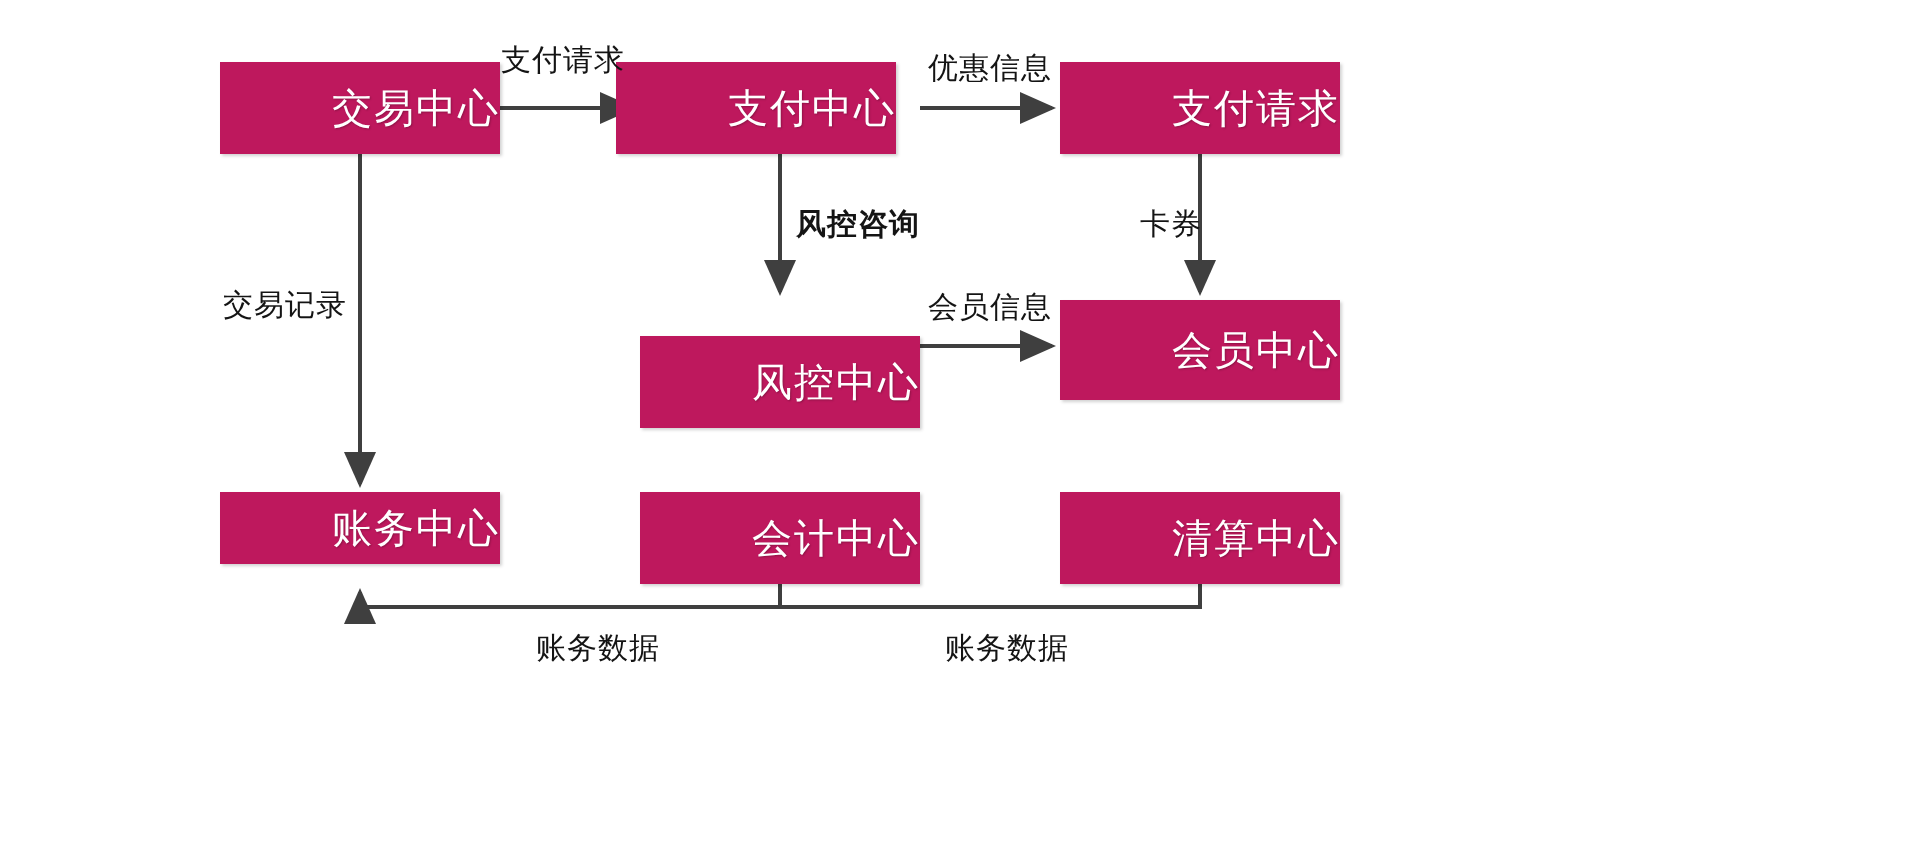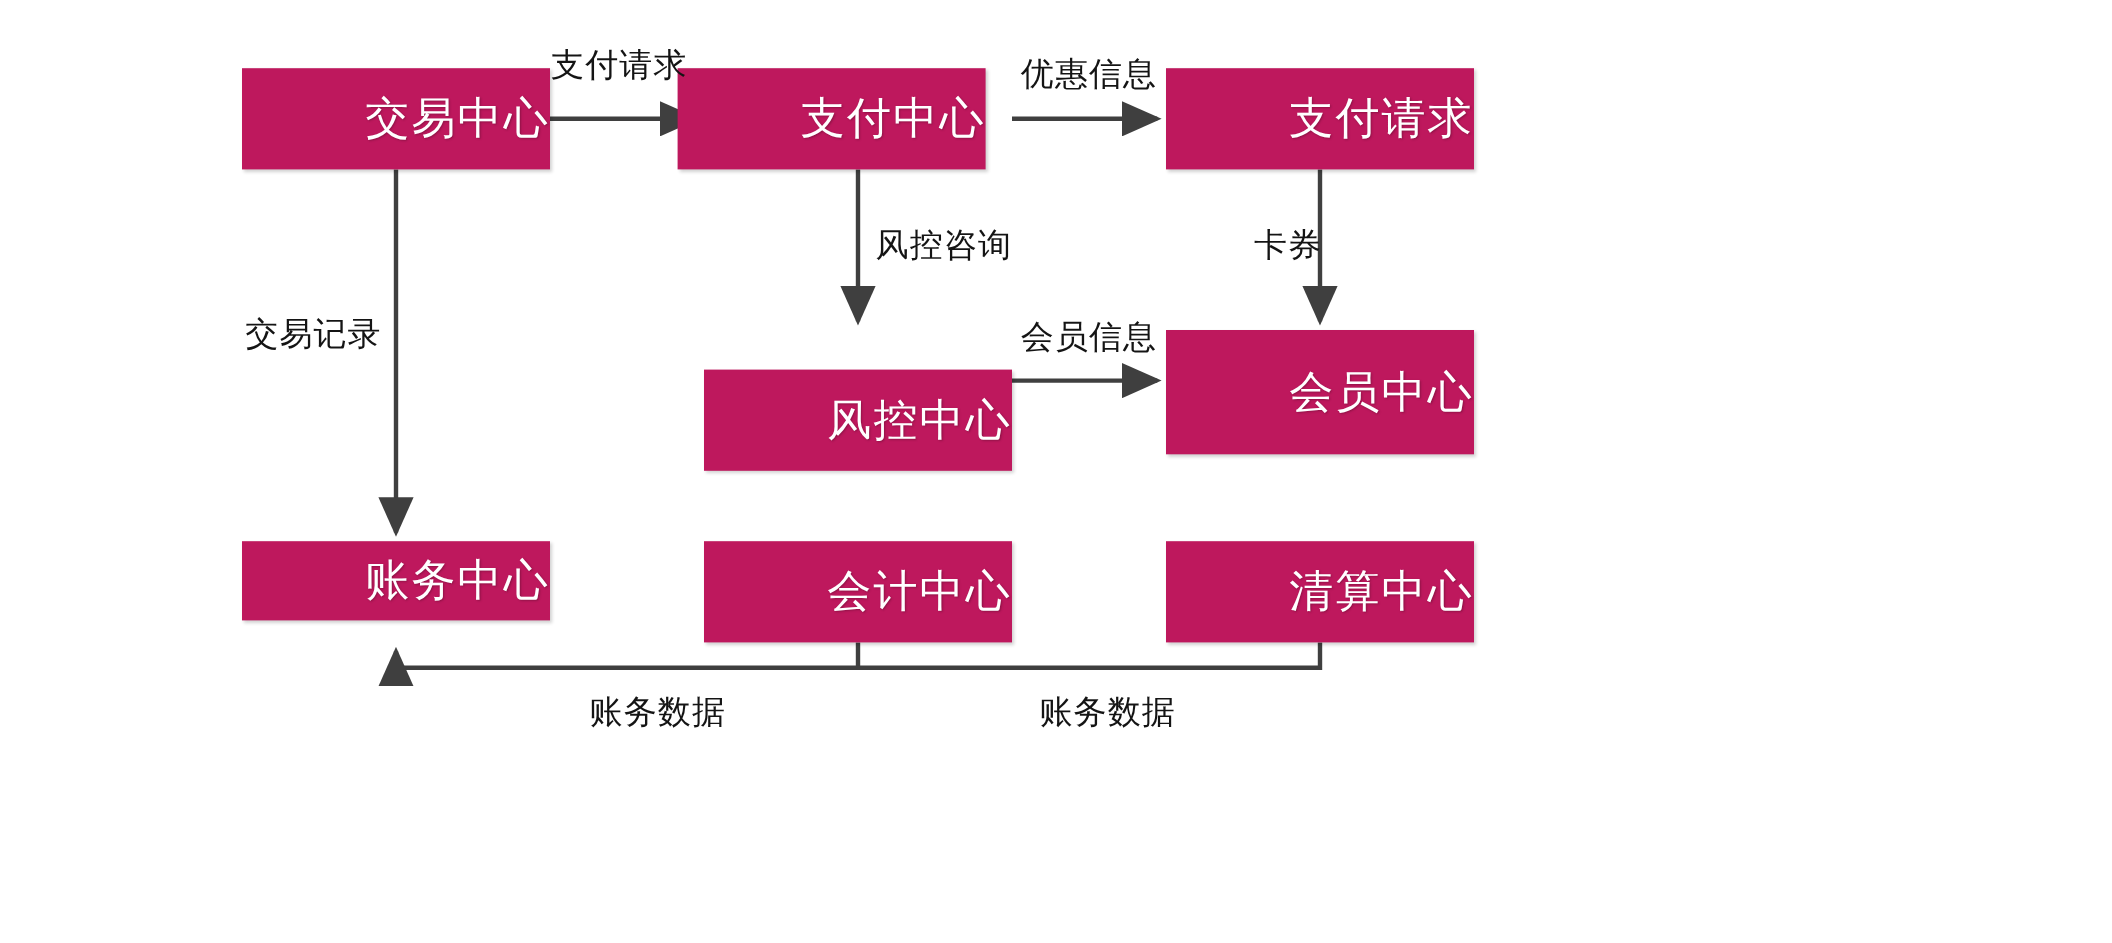--- a/index.html
+++ b/index.html
@@ -109,41 +109,41 @@
   </div>
 
   <div class="node" style="left:1060px; top:62px; width:280px; height:92px;">
     <span class="node-label">支付请求</span>
   </div>
 
   <div class="node" style="left:640px; top:300px; width:280px; height:92px;margin-top:36px;">
     <span class="node-label">风控中心</span>
   </div>
 
-  <div class="node" style="left:1060px; top:300px; width:280px; height:113px;">
+  <div class="node" style="left:1060px; top:300px; width:280px; height:100px;">
     <span class="node-label">会员中心</span>
   </div>
 
   <div class="node" style="left:220px; top:492px; width:280px; height:72px;">
     <span class="node-label">账务中心</span>
   </div>
 
   <div class="node" style="left:640px; top:492px; width:280px; height:92px;">
     <span class="node-label">会计中心</span>
   </div>
 
   <div class="node" style="left:1060px; top:492px; width:280px; height:92px;">
     <span class="node-label">清算中心</span>
   </div>
 
   <div class="edge-label" style="left:563px; top:60px;">支付请求</div>
 
   <div class="edge-label" style="left:990px; top:68px;">优惠信息</div>
 
-  <div class="edge-label" style="left:858px; top:224px;">风控咨询</div>
+  <div class="edge-label" style="left:858px; top:224px;font-weight:bold;">风控咨询</div>
 
   <div class="edge-label" style="left:1171px; top:224px;">卡券</div>
 
   <div class="edge-label" style="left:990px; top:307px;">会员信息</div>
 
   <div class="edge-label" style="left:285px; top:305px;">交易记录</div>
 
   <div class="edge-label" style="left:598px; top:648px;">账务数据</div>
 
   <div class="edge-label" style="left:1007px; top:648px;">账务数据</div>

